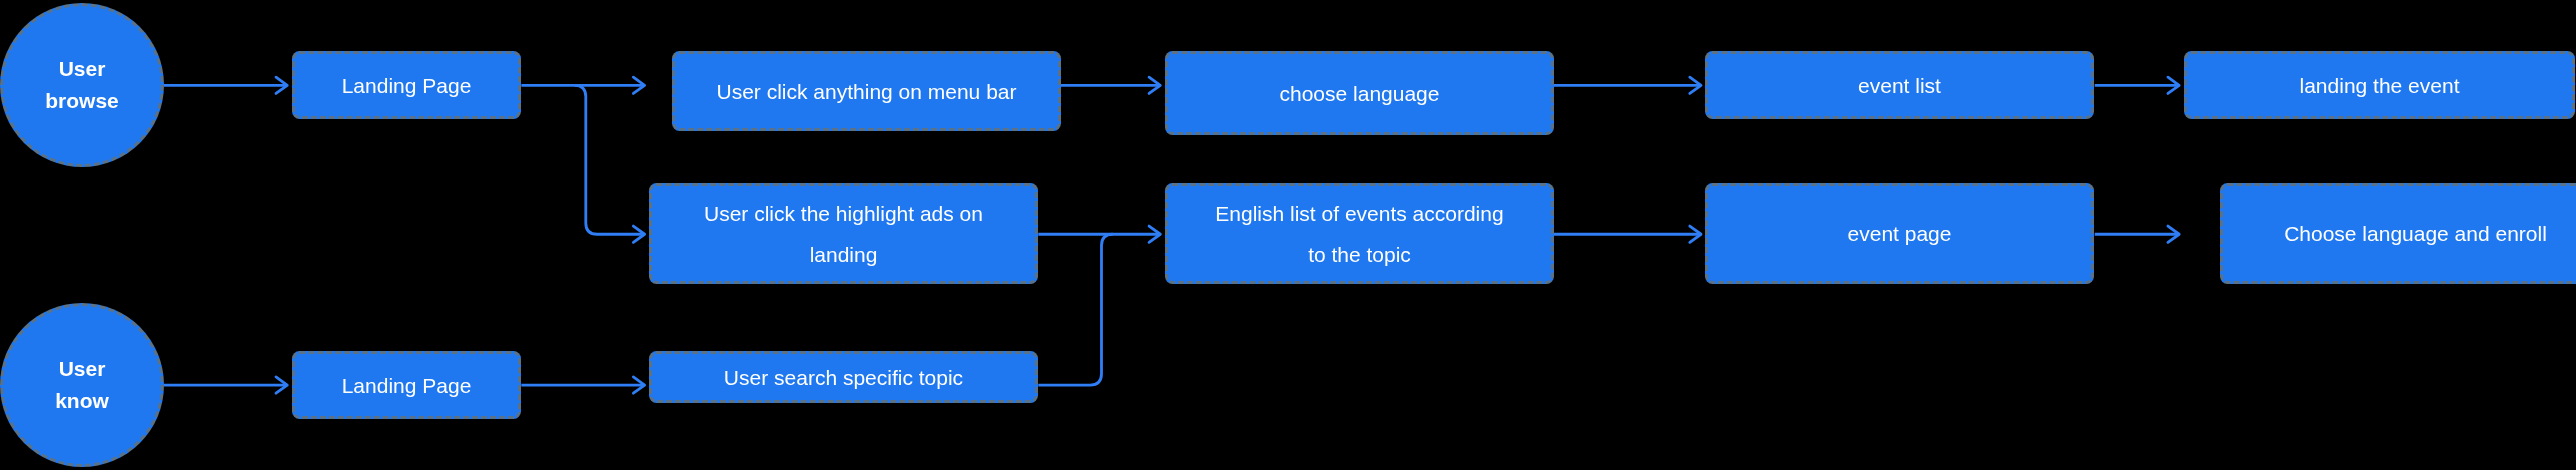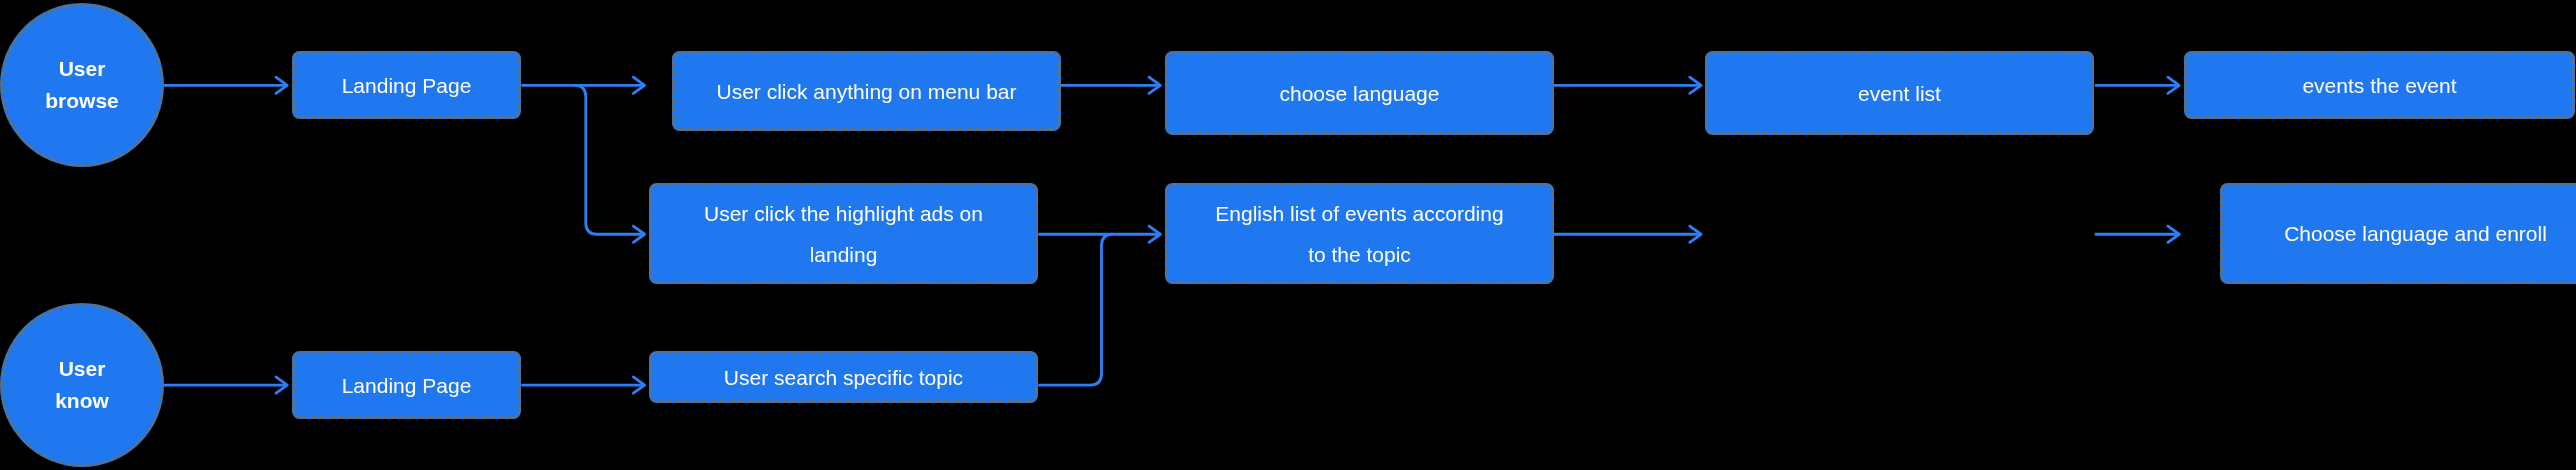--- a/index.html
+++ b/index.html
@@ -75,38 +75,41 @@
   </div>
 
   <div class="node" style="left:672px;top:51px;width:389px;height:80px;">
     <span class="label">User click anything on menu bar</span>
   </div>
 
   <div class="node" style="left:1165px;top:51px;width:389px;height:84px;">
     <span class="label">choose language</span>
   </div>
 
-  <div class="node" style="left:1705px;top:51px;width:389px;height:84px;">
+  <div class="node" style="left:1705px;top:51px;width:389px;height:68px;">
     <span class="label">event list</span>
   </div>
 
   <div class="node" style="left:2184px;top:51px;width:391px;height:68px;">
-    <span class="label">events the event</span>
+    <span class="label">landing the event</span>
   </div>
 
   <div class="node" style="left:649px;top:183px;width:389px;height:101px;">
     <span class="label">User click the highlight ads on
 landing</span>
   </div>
 
   <div class="node" style="left:1165px;top:183px;width:389px;height:101px;">
     <span class="label">English list of events according
 to the topic</span>
   </div>
 
+  <div class="node" style="left:1705px;top:183px;width:389px;height:101px;">
+    <span class="label">event page</span>
+  </div>
 
   <div class="node" style="left:2184px;top:183px;width:391px;height:101px;margin-left:36px;">
     <span class="label">Choose language and enroll</span>
   </div>
 
   <div class="node circle" style="left:0px;top:303px;width:164px;height:164px;">
     <span class="label">User
 know</span>
   </div>
 

